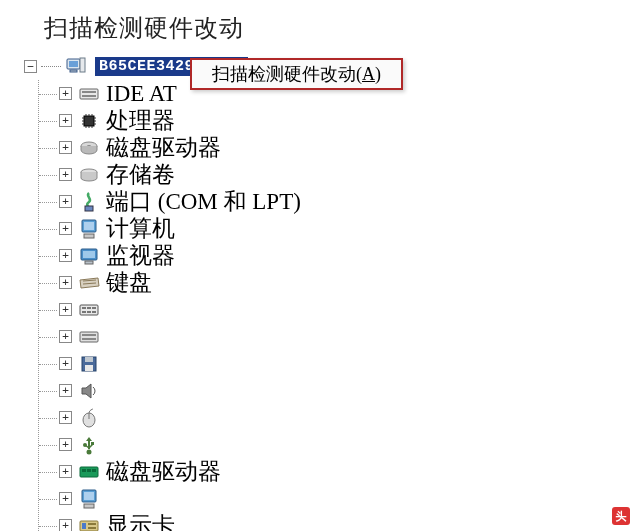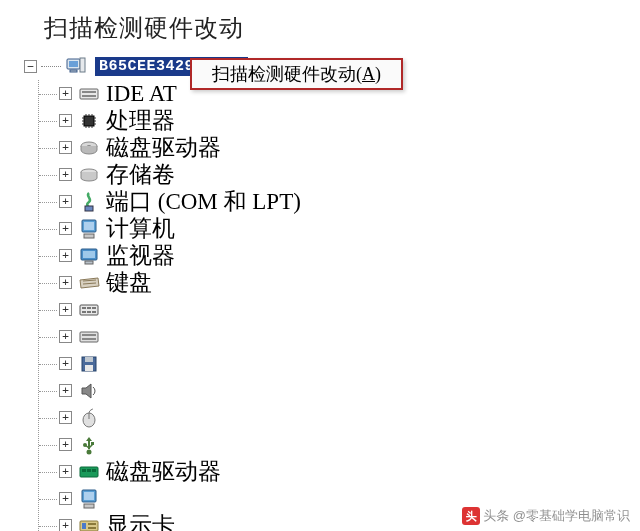--- a/index.html
+++ b/index.html
@@ -380,14 +380,13 @@
 
   </div>
 </div>
 
 <div class="context-menu">
   <span>扫描检测硬件改动(</span><span class="underline">A</span><span>)</span>
 </div>
 
 <div class="watermark">
   <span class="wm-logo">头</span>
-  <span>头条 @零基础学电脑常识</span>
 </div>
 
 </body></html>

